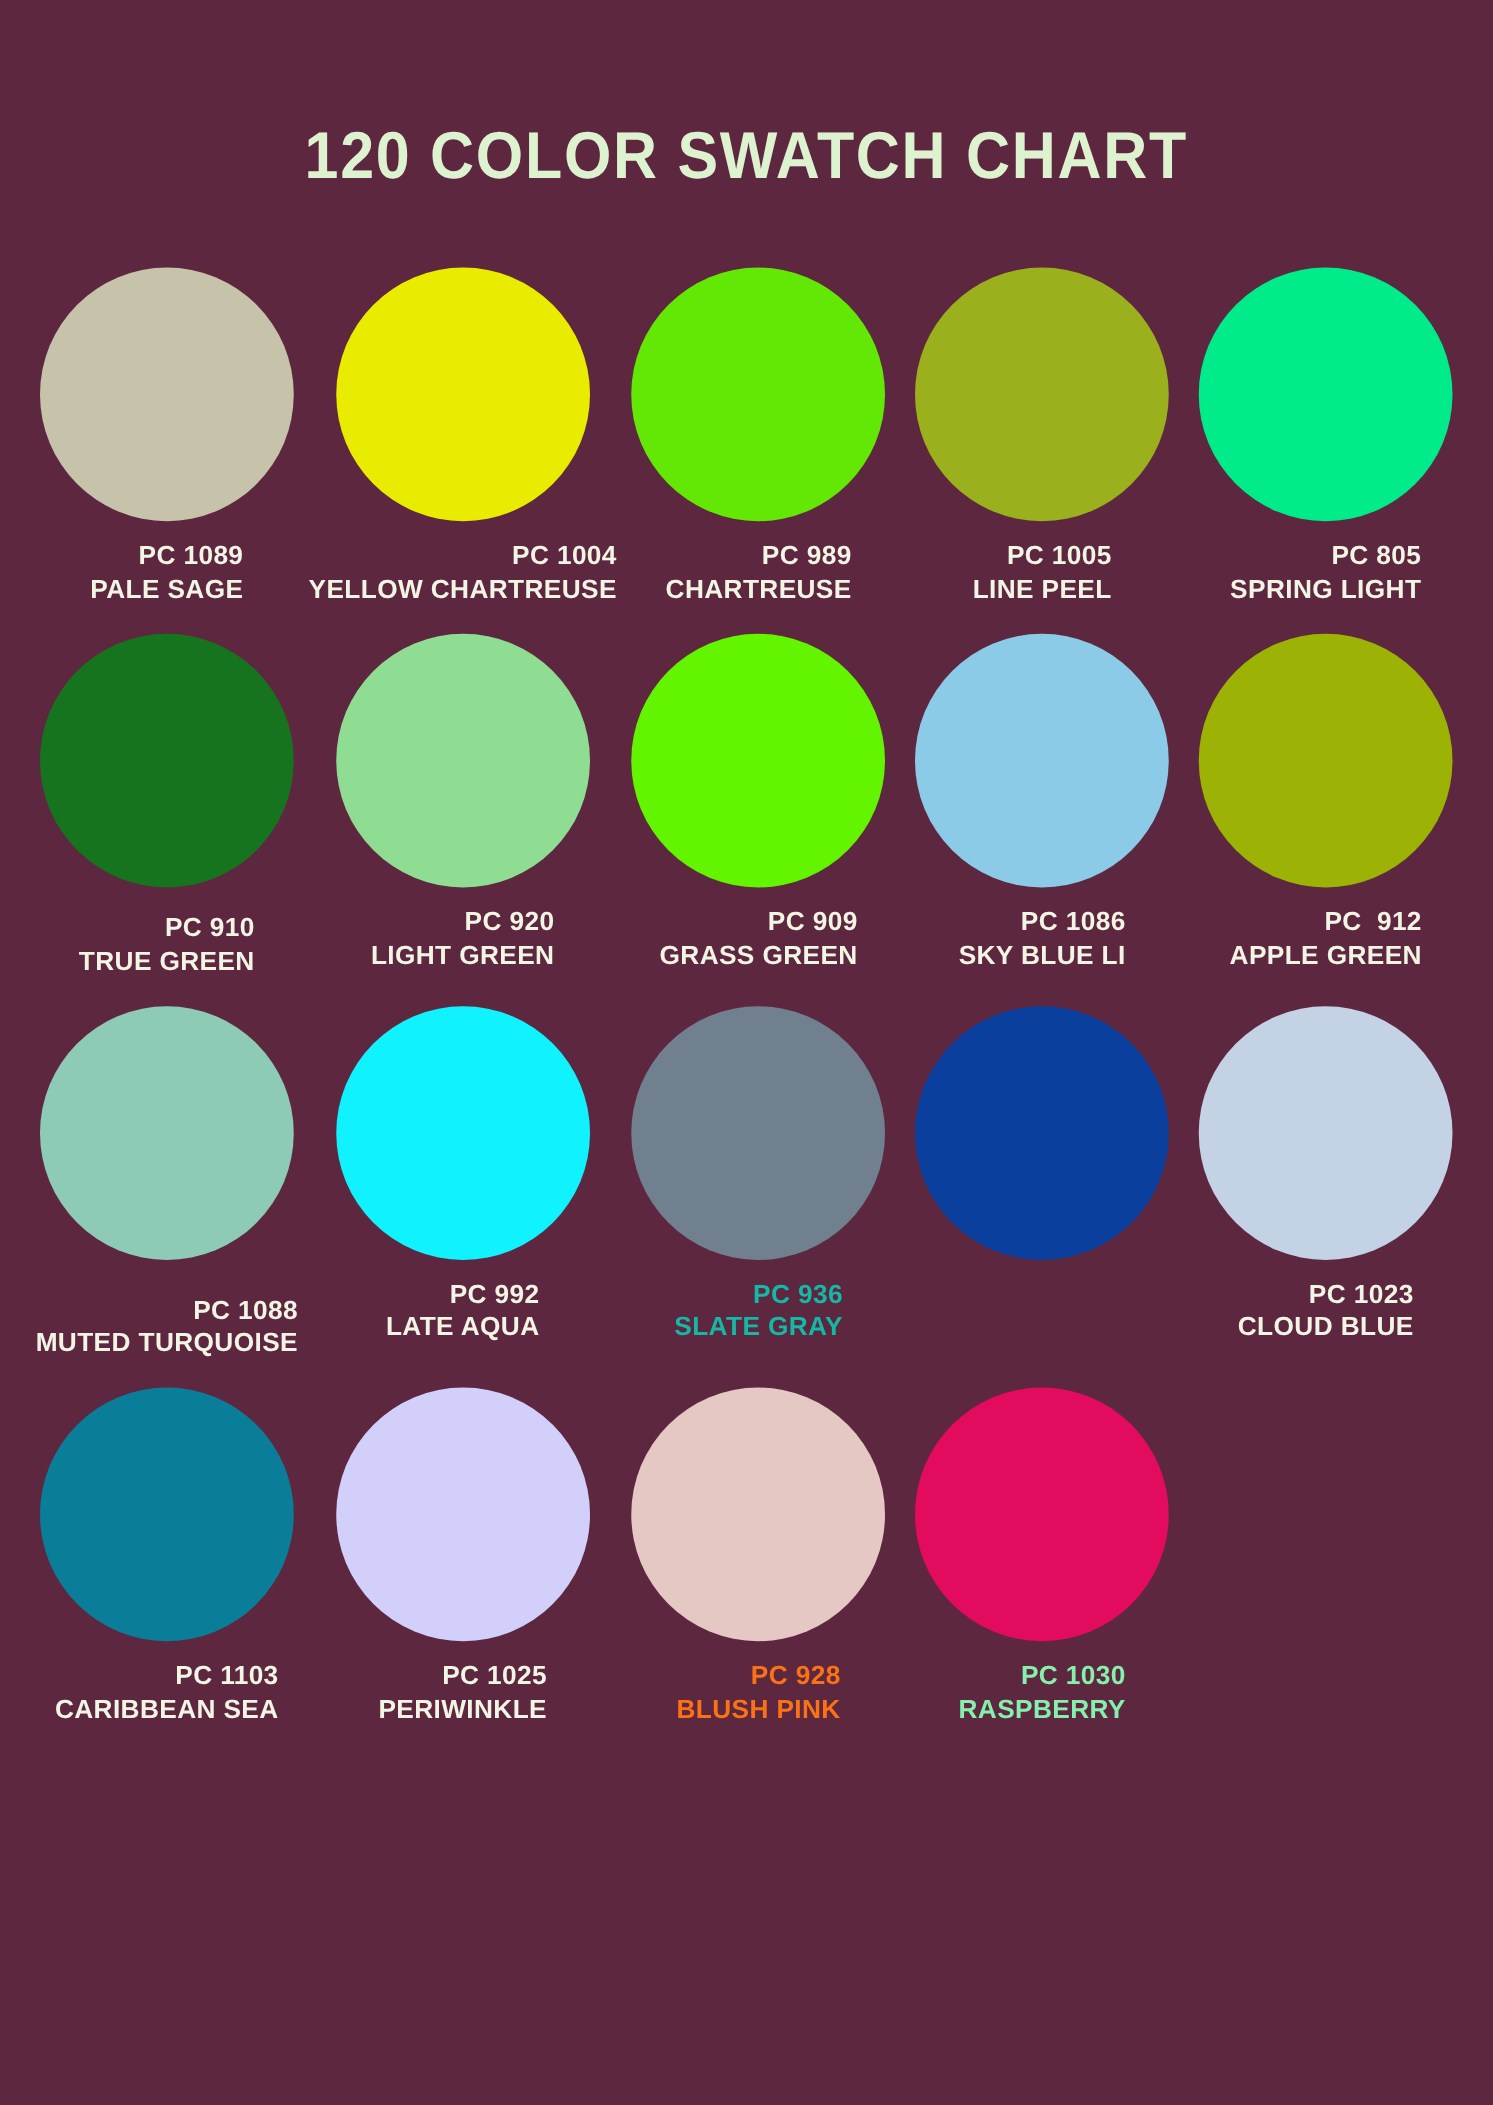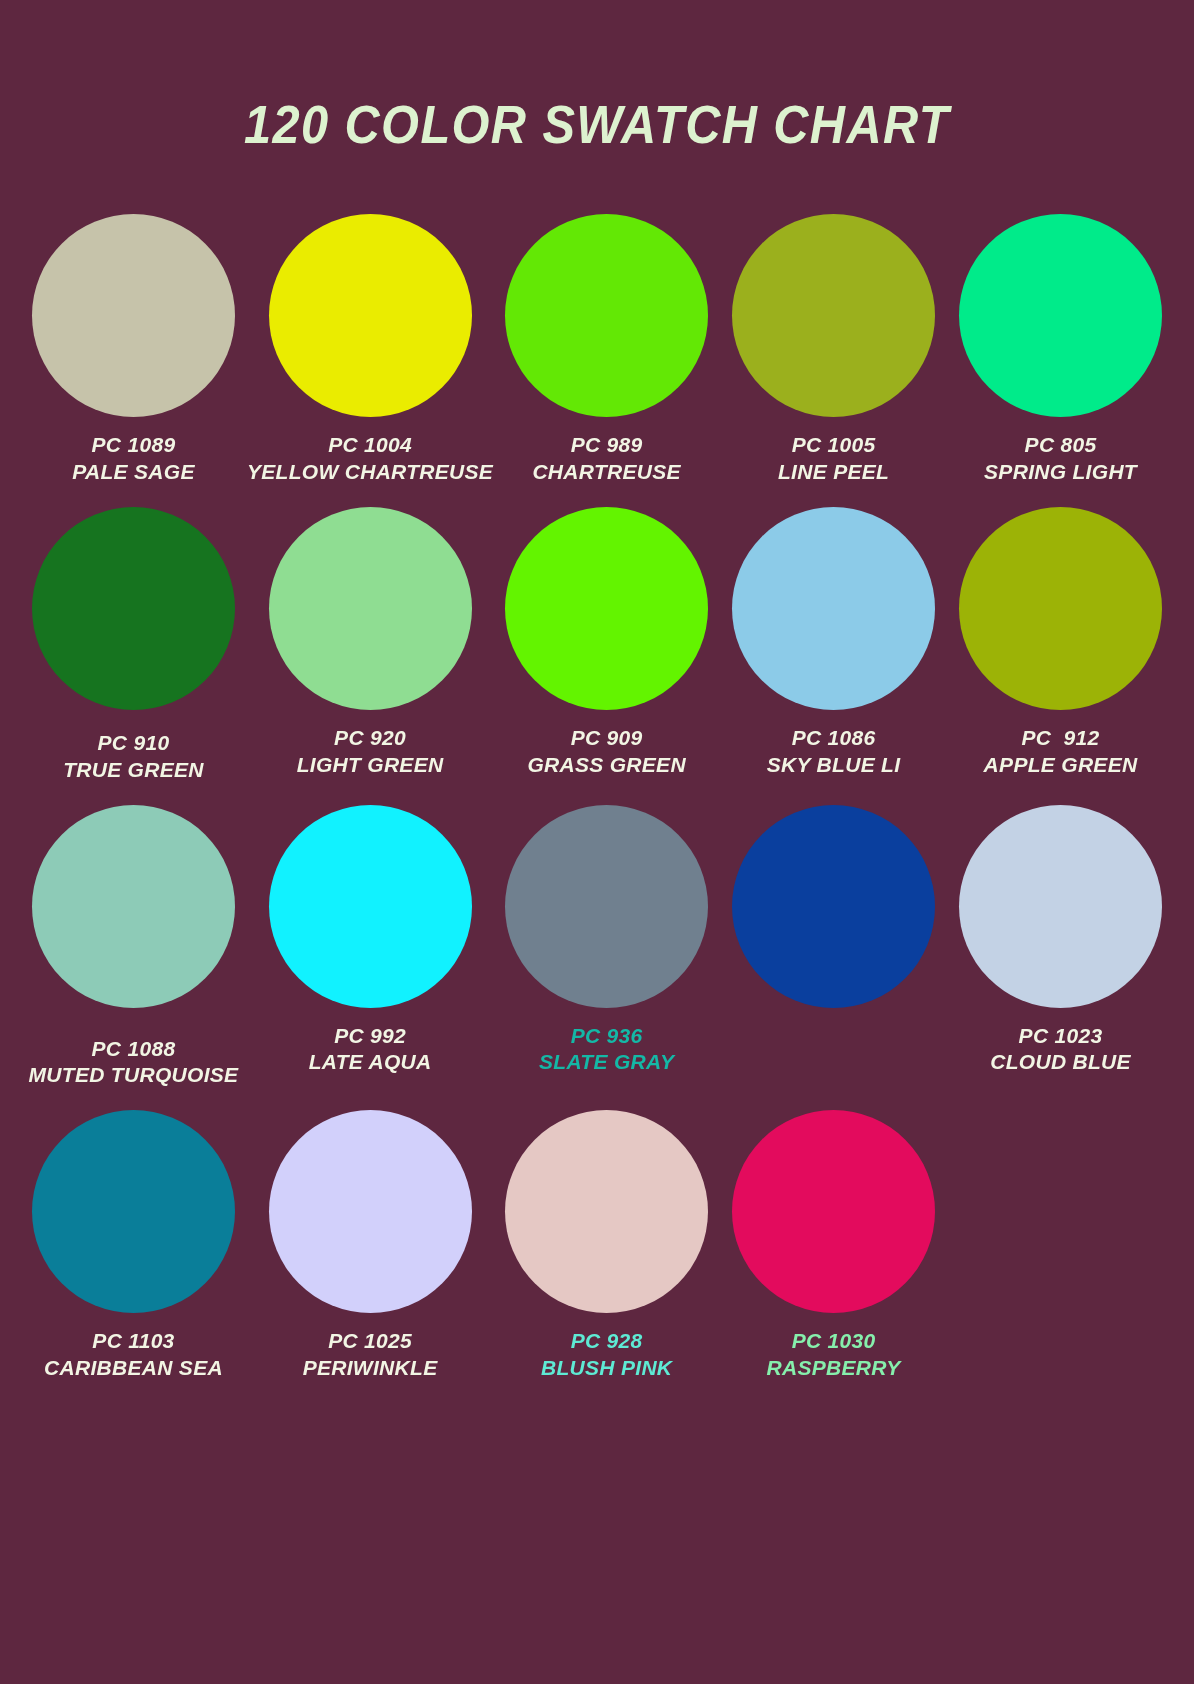--- a/index.html
+++ b/index.html
@@ -6,21 +6,20 @@
   html, body {
     width:1194px; height:1684px;
     background:#5e2740;
     font-family:"Liberation Sans", sans-serif;
     overflow:hidden;
   }
   #page {
     position:relative;
     width:1194px; height:1684px;
     background:#5e2740;
-    font-style:italic;
   }
   #chart-title {
     text-align:center;
     color:#ddf2cf;
     font-size:53px;
     font-weight:bold;
     letter-spacing:1.5px;
     line-height:1;
     padding-top:98px;
     font-family:"Liberation Sans Narrow","Liberation Sans", sans-serif;
@@ -53,20 +52,21 @@
     color:#f2f5e4;
     font-family:"Liberation Sans Narrow","Liberation Sans", sans-serif;
     font-weight:bold;
     letter-spacing:0.3px;
     line-height:1.28;
   }
   .swatch-code {
     font-size:21px;
     white-space:pre;
     display:block;
+    text-align:right;
   }
   .swatch-name {
     font-size:21px;
     white-space:nowrap;
     display:block;
   }
 </style>
 </head>
 <body style="background: rgb(94, 39, 64);">
 
@@ -185,21 +185,21 @@
       </div>
       <div class="swatch-cell">
         <div class="swatch-circle" style="background: rgb(210, 208, 251);"></div>
         <div class="swatch-labels" style="color: rgb(242, 245, 228);">
           <span class="swatch-code">PC 1025</span>
           <span class="swatch-name">PERIWINKLE</span>
         </div>
       </div>
       <div class="swatch-cell">
         <div class="swatch-circle" style="background: rgb(229, 200, 196);"></div>
-        <div class="swatch-labels" style="color: #5eead4;">
+        <div class="swatch-labels" style="color: #f97316;">
           <span class="swatch-code">PC 928</span>
           <span class="swatch-name">BLUSH PINK</span>
         </div>
       </div>
       <div class="swatch-cell">
         <div class="swatch-circle" style="background: rgb(227, 11, 93);"></div>
         <div class="swatch-labels" style="color: #86efac;">
           <span class="swatch-code">PC 1030</span>
           <span class="swatch-name">RASPBERRY</span>
         </div>

